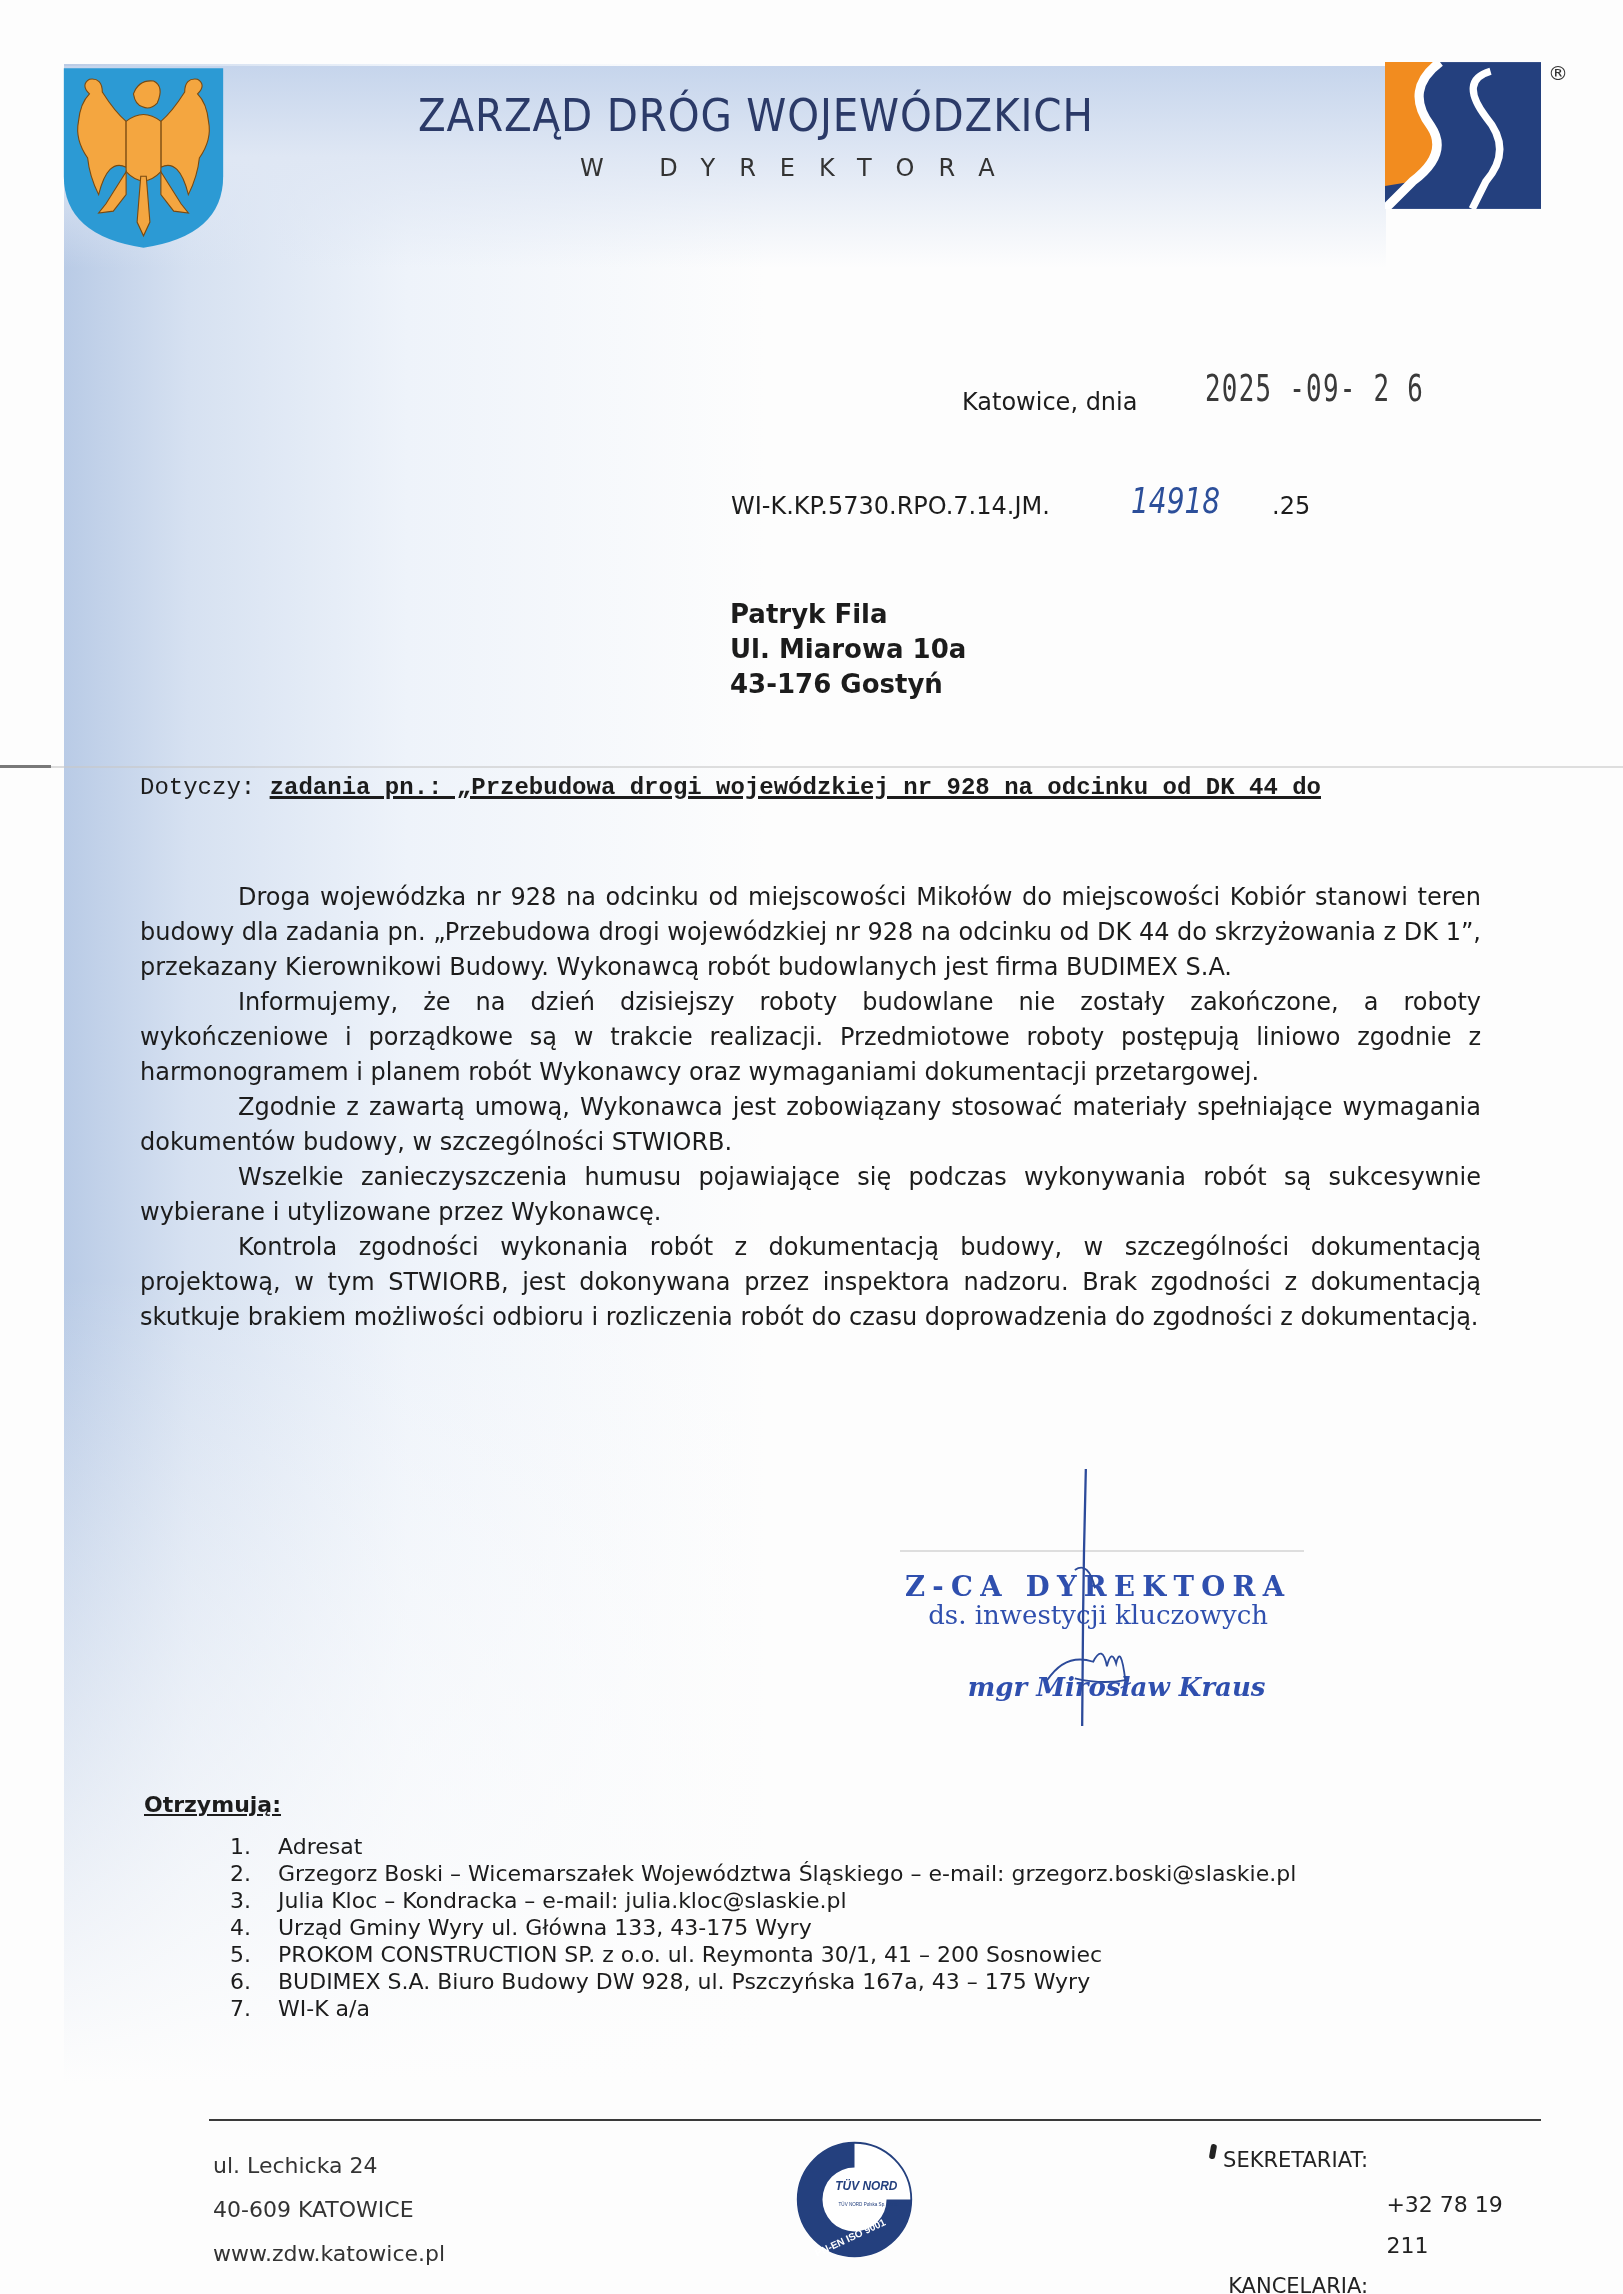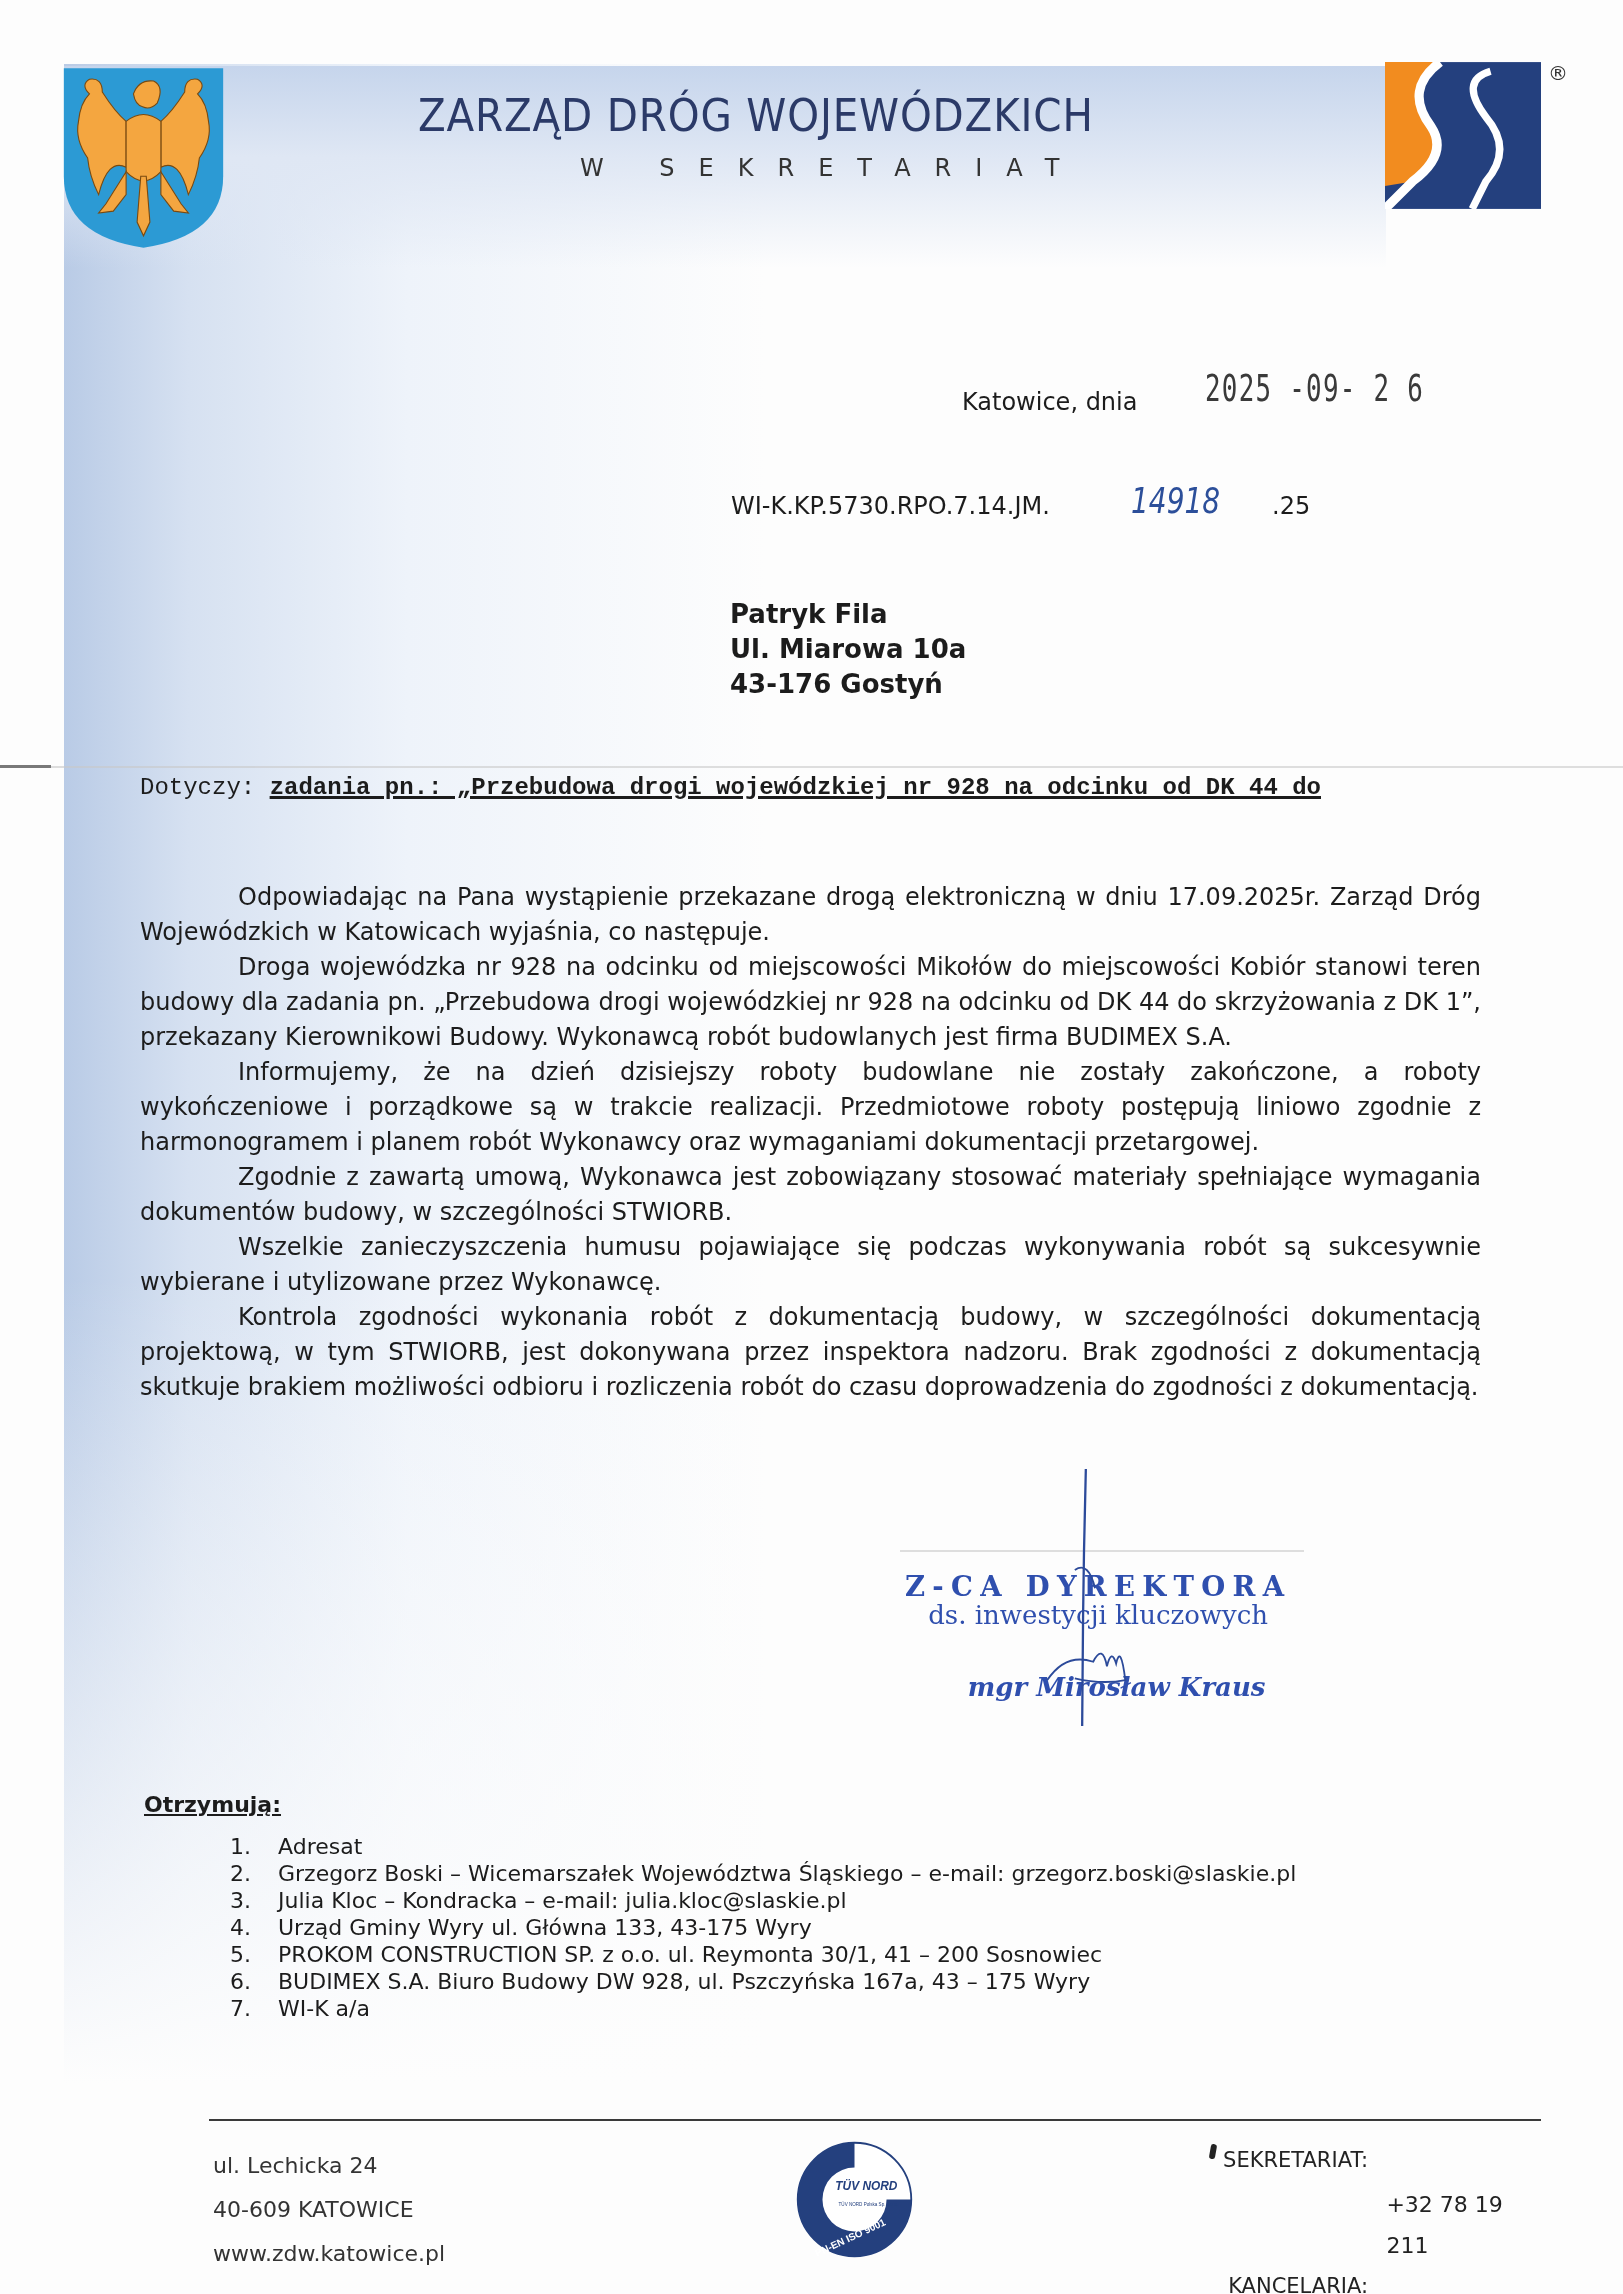--- a/index.html
+++ b/index.html
@@ -105,21 +105,21 @@
     <path d="M148 30 Q158 20 148 14 Q134 12 134 28 Q120 50 108 60 L108 110 Q128 100 138 140 Q148 120 150 100 Q164 80 160 60 Q158 40 148 30 Z"></path>
     <path d="M70 60 Q89 45 108 60 L108 115 Q89 135 70 115 Z"></path>
     <path d="M78 30 Q84 14 100 16 Q112 22 104 40 Q96 48 88 44 Q80 42 78 30 Z"></path>
     <path d="M86 120 L92 120 L96 170 L89 185 L82 170 Z"></path>
     <path d="M70 115 L48 150 L40 160 L56 158 L70 140 Z"></path>
     <path d="M108 115 L130 150 L138 160 L122 158 L108 140 Z"></path>
   </g>
 </svg>
 
 <div class="org-name">ZARZĄD DRÓG WOJEWÓDZKICH</div>
-<div class="org-city">W SEKRETARIAT</div>
+<div class="org-city">W DYREKTORA</div>
 
 <svg class="logo" viewBox="0 0 170 160">
   <rect x="0" y="0" width="170" height="160" fill="#24407e"></rect>
   <path d="M0 0 H60 Q20 30 50 70 Q70 100 30 130 L0 135 Z" fill="#f28c1f"></path>
   <path d="M60 0 Q20 30 50 70 Q70 100 30 130 L0 160" fill="none" stroke="#ffffff" stroke-width="10"></path>
   <path d="M115 10 Q80 20 110 60 Q140 95 110 130 L95 160" fill="none" stroke="#ffffff" stroke-width="8"></path>
 </svg>
 <div class="reg">®</div>
 
 <div class="date-label">Katowice, dnia</div>
@@ -133,21 +133,20 @@
   <div>Ul. Miarowa 10a</div>
   <div>43-176 Gostyń</div>
 </div>
 
 <div class="subject">
   <span class="lbl">Dotyczy:</span>
   <span class="title">zadania pn.: „Przebudowa drogi wojewódzkiej nr 928 na odcinku od DK 44 do</span>
 </div>
 
 <div class="body">
-  <p>Odpowiadając na Pana wystąpienie przekazane drogą elektroniczną w dniu 17.09.2025r. Zarząd Dróg Wojewódzkich w Katowicach wyjaśnia, co następuje.</p>
   <p>Droga wojewódzka nr 928 na odcinku od miejscowości Mikołów do miejscowości Kobiór stanowi teren budowy dla zadania pn. „Przebudowa drogi wojewódzkiej nr 928 na odcinku od DK 44 do skrzyżowania z DK 1”, przekazany Kierownikowi Budowy. Wykonawcą robót budowlanych jest firma BUDIMEX S.A.</p>
   <p>Informujemy, że na dzień dzisiejszy roboty budowlane nie zostały zakończone, a roboty wykończeniowe i porządkowe są w trakcie realizacji. Przedmiotowe roboty postępują liniowo zgodnie z harmonogramem i planem robót Wykonawcy oraz wymaganiami dokumentacji przetargowej.</p>
   <p>Zgodnie z zawartą umową, Wykonawca jest zobowiązany stosować materiały spełniające wymagania dokumentów budowy, w szczególności STWIORB.</p>
   <p>Wszelkie zanieczyszczenia humusu pojawiające się podczas wykonywania robót są sukcesywnie wybierane i utylizowane przez Wykonawcę.</p>
   <p>Kontrola zgodności wykonania robót z dokumentacją budowy, w szczególności dokumentacją projektową, w tym STWIORB, jest dokonywana przez inspektora nadzoru. Brak zgodności z dokumentacją skutkuje brakiem możliwości odbioru i rozliczenia robót do czasu doprowadzenia do zgodności z dokumentacją.</p>
 </div>
 
 <div class="stamp">
   <span class="t1">Z-CA DYREKTORA</span>
   <span class="t2">ds. inwestycji kluczowych</span>

